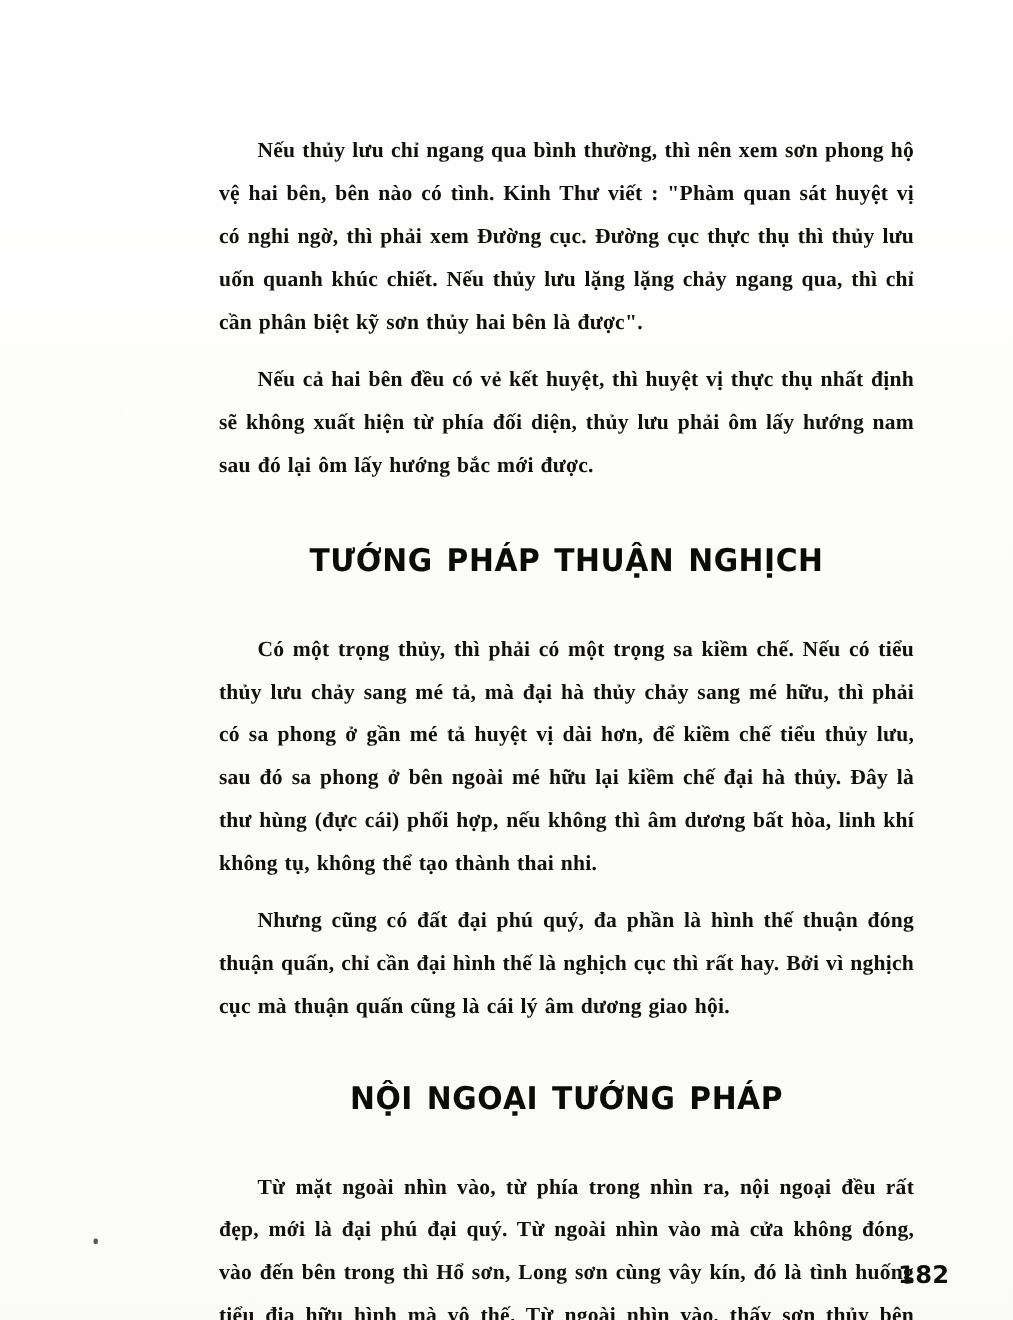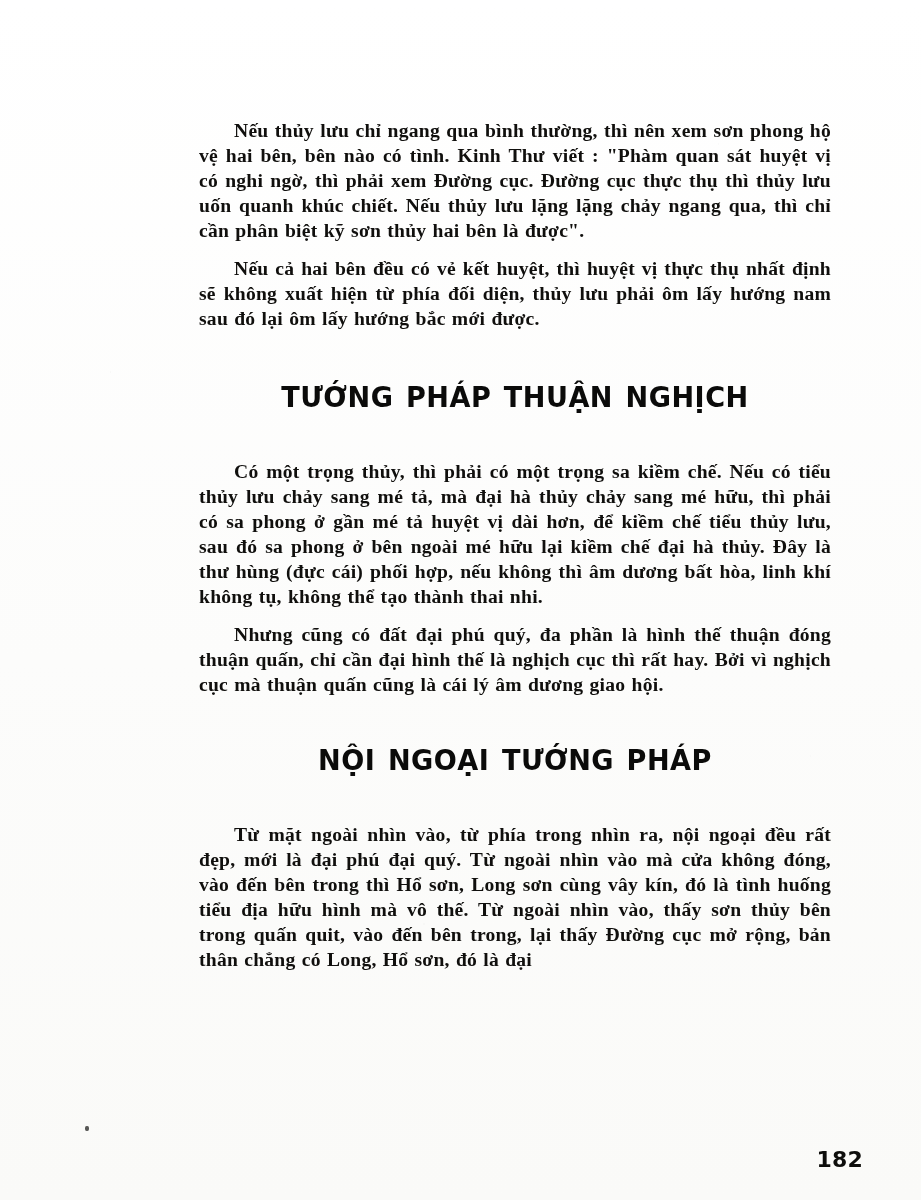--- a/index.html
+++ b/index.html
@@ -40,21 +40,21 @@
     top: 118px;
     width: 632px;
   }
 
   p.para {
     margin: 0;
     text-align: justify;
     text-justify: inter-word;
     text-indent: 35px;
     font-size: 19.6px;
-    line-height: 25px;
+    line-height: 39px;
     letter-spacing: .012em;
     word-spacing: .055em;
     font-weight: 600;
   }
 
   p.para + p.para { margin-top: 13px; }
 
   
   .heading {
     text-align: center;

